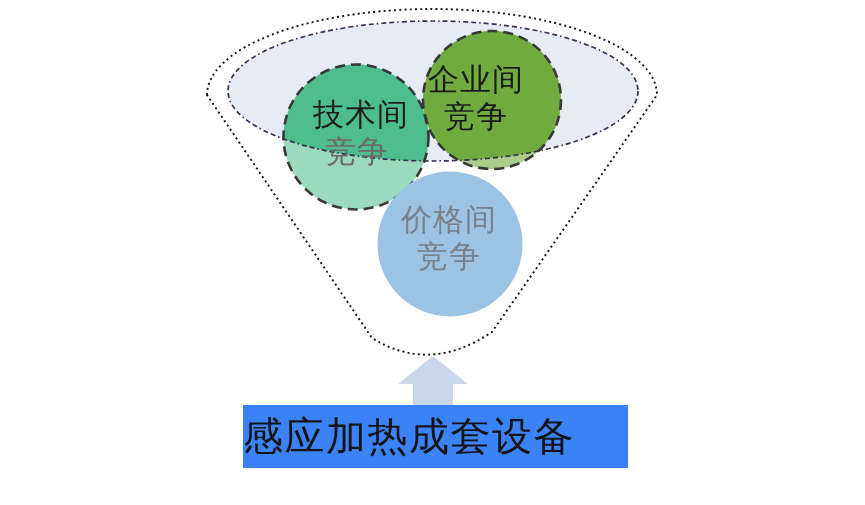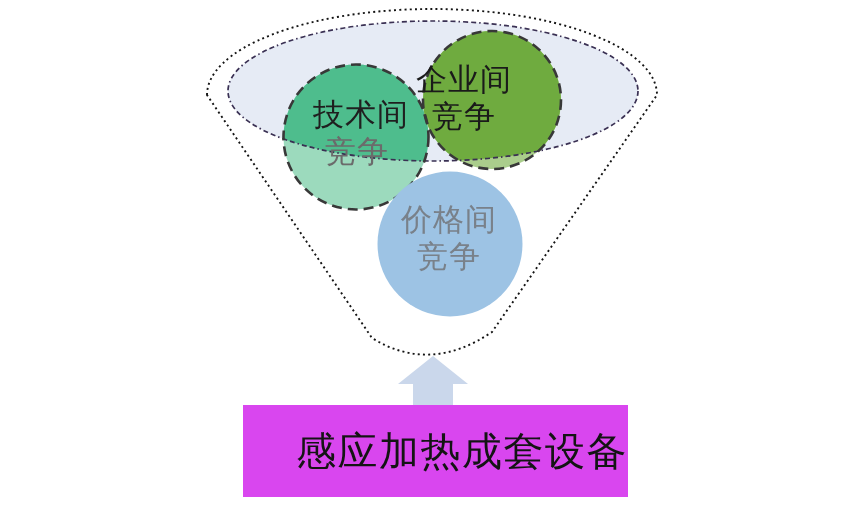--- a/index.html
+++ b/index.html
@@ -10,27 +10,27 @@
   .stage svg{position:absolute;left:0;top:0;}
   .bubble-label{
     position:absolute;transform:translate(-50%,-50%);
     text-align:center;white-space:nowrap;
     font-size:31px;line-height:37px;letter-spacing:1px;
   }
   .bubble-label .l1,.bubble-label .l2{display:block;}
   #label-tech{left:357px;top:133px;}
   #label-tech .l1{color:#1F1F1F;margin-left:8px;}
   #label-tech .l2{color:#6B6B6B;}
-  #label-ent{left:464px;top:98px;}
+  #label-ent{left:476px;top:98px;}
   #label-ent .l1,#label-ent .l2{color:#1A1A1A;}
   #label-price{left:449px;top:240px;font-family:Liberation Mono, monospace;}
   #label-price .l1,#label-price .l2{color:#79818A;}
   .base-box{
-    position:absolute;left:243px;top:405px;width:385px;height:92px;
-    background:#d946ef;display:flex;align-items:center;justify-content:flex-end;
+    position:absolute;left:243px;top:405px;width:385px;height:63px;
+    background:#3b82f6;display:flex;align-items:center;justify-content:flex-start;
     font-size:40px;letter-spacing:1.5px;color:#141414;
   }
 </style>
 </head>
 <body>
 
 <div class="stage">
 
   <svg width="865" height="505" viewBox="0 0 865 505">
     <defs>

